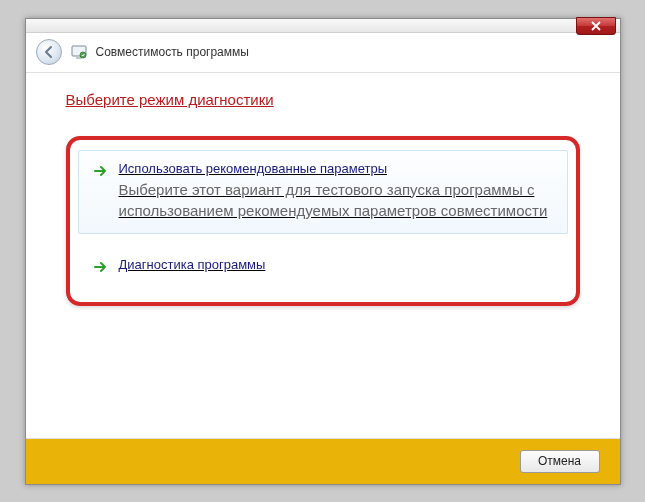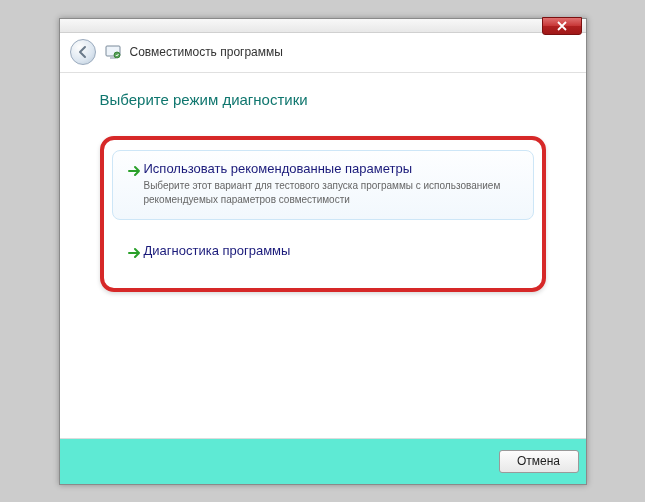--- a/index.html
+++ b/index.html
@@ -6,21 +6,21 @@
     body {
       background: #ccc;
       font-family: "Segoe UI", Tahoma, sans-serif;
       width: 645px;
       height: 502px;
       display: flex;
       align-items: center;
       justify-content: center;
     }
     .window {
-      width: 528px;
+      width: 596px;
       height: 467px;
       background: #fff;
       border: 1px solid #8a8a8a;
       box-shadow: 0 0 6px rgba(0,0,0,0.3);
       position: relative;
     }
     .titlebar {
       height: 14px;
       background: linear-gradient(#f8f8f8, #e8e8e8);
       border-bottom: 1px solid #d0d0d0;
@@ -70,37 +70,39 @@
     }
     .header-title {
       font-size: 12px;
       color: #333;
     }
     .content {
       padding: 18px 40px 0 40px;
     }
     .page-title {
       font-size: 15px;
-      color: #0f766e;
+      color: #b91c1c;
       margin-bottom: 28px;
       font-weight: normal;
+      text-decoration: underline;
     }
     .highlight-box {
       border: 4px solid #d62828;
       border-radius: 14px;
       padding: 10px 8px 14px 8px;
       box-shadow: 0 2px 4px rgba(0,0,0,0.15);
     }
     .option {
       padding: 10px 14px 12px 14px;
       cursor: pointer;
       border: 1px solid transparent;
-      border-radius: 8px;
-      display: flex;
-      gap: 1px;
+      border-radius: 2px;
+      display: flex;
+      gap: 10px;
+      text-decoration: underline;
     }
     .option.active {
       border: 1px solid #cde6f7;
       background: linear-gradient(#fdfeff, #f2f8fd);
     }
     .option + .option { margin-top: 12px; justify-content: center; }
     .arrow-icon {
       flex-shrink: 0;
       width: 16px;
       height: 16px;
@@ -109,36 +111,36 @@
       align-items: center;
       justify-content: center;
     }
     .option-body { flex: 1; }
     .option-title {
       font-size: 13px;
       color: #1a1a7a;
       margin-bottom: 3px;
     }
     .option-desc {
-      font-size: 10px;
+      font-size: 15px;
       color: #666;
       line-height: 1.4;
     }
     .footer {
       position: absolute;
       bottom: 0;
       left: 0;
       right: 0;
       height: 46px;
-      background: #5eead4;
+      background: #eab308;
       border-top: 1px solid #dcdcdc;
       display: flex;
       align-items: center;
       justify-content: flex-end;
-      padding: 0 7px;
+      padding: 0 20px;
     }
     .btn {
       min-width: 80px;
       height: 23px;
       background: linear-gradient(#fdfdfd, #e8e8e8);
       border: 1px solid #9a9a9a;
       border-radius: 3px;
       font-size: 12px;
       color: #222;
       cursor: pointer;

